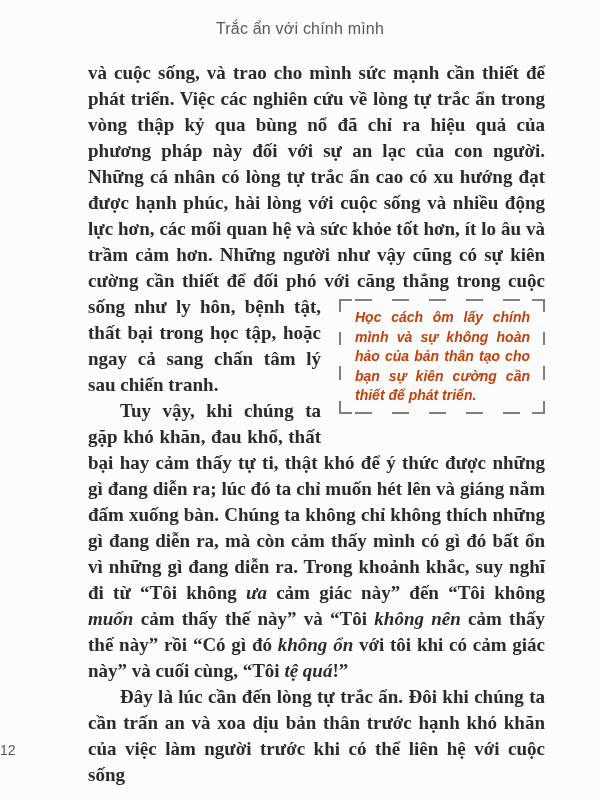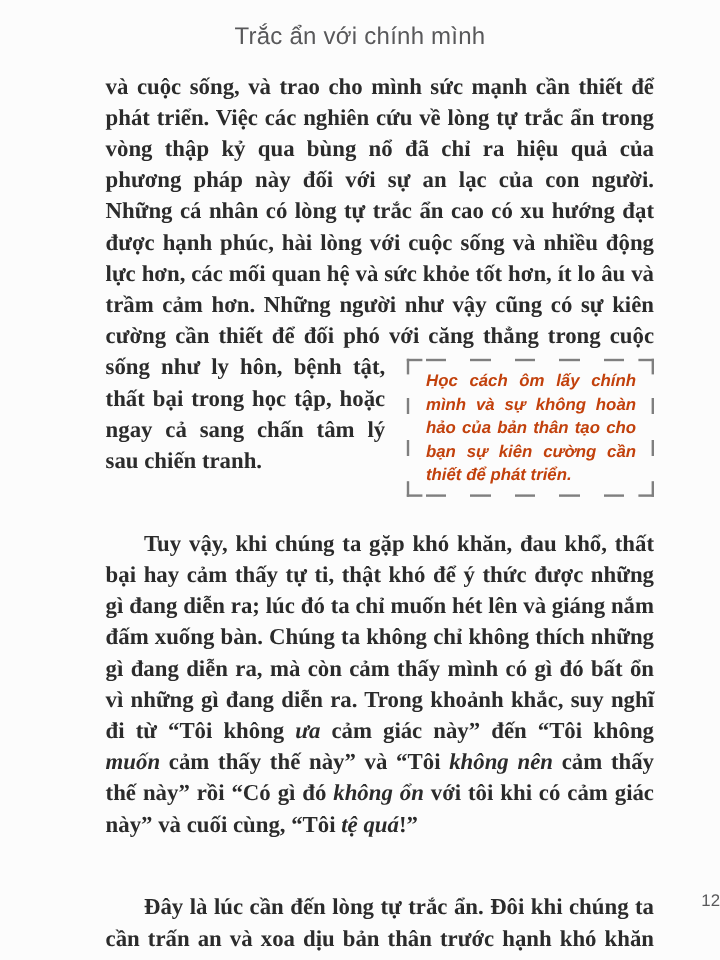--- a/index.html
+++ b/index.html
@@ -9,37 +9,37 @@
     height: 800px;
     background: #fcfcfc;
     overflow: hidden;
     font-family: "Liberation Serif", "DejaVu Serif", serif;
   }
   .running-head {
     position: absolute;
     top: 20px; left: 0; right: 0;
     text-align: center;
     font-family: "Liberation Sans", "DejaVu Sans", sans-serif;
-    font-size: 20px;
+    font-size: 16px;
     color: #58585a;
     letter-spacing: 0.2px;
   }
   .body-text {
     position: absolute;
     top: 60px;
     left: 88px;
     width: 457px;
     font-size: 19px;
     line-height: 26px;
     color: #2b2b2b;
     text-align: justify;
     font-weight: bold;
   }
   .para { margin: 0; }
-  .para.indent { text-indent: 32px; margin-top: 43px; }
+  .para.indent { text-indent: 32px; }
   .it { font-style: italic; }
 
   
   .pull-quote {
     float: right;
     clear: right;
     display: block;
     position: relative;
     box-sizing: border-box;
     width: 206px;
@@ -78,21 +78,21 @@
     border: 0 solid #7f7f7f;
   }
   .pq-corner.tl { top: 0; left: 0; border-top-width: 2px; border-left-width: 2px; }
   .pq-corner.tr { top: 0; right: 0; border-top-width: 2px; border-right-width: 2px; }
   .pq-corner.bl { bottom: 0; left: 0; border-bottom-width: 2px; border-left-width: 2px; }
   .pq-corner.br { bottom: 0; right: 0; border-bottom-width: 2px; border-right-width: 2px; }
 
   .page-number {
     position: absolute;
     top: 742px; left: 0; right: 0;
-    text-align: right;
+    text-align: left;
     font-family: "Liberation Sans", "DejaVu Sans", sans-serif;
     font-size: 14px;
     color: #58585a;
   }
 </style>
 </head>
 <body>
 
 <div class="page">
 

